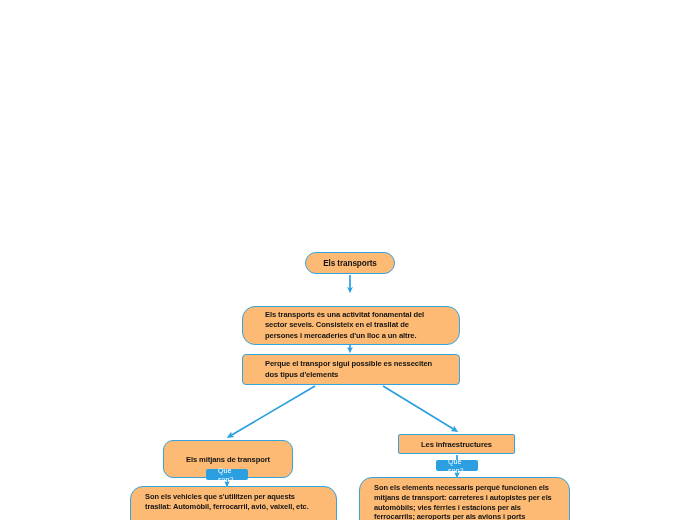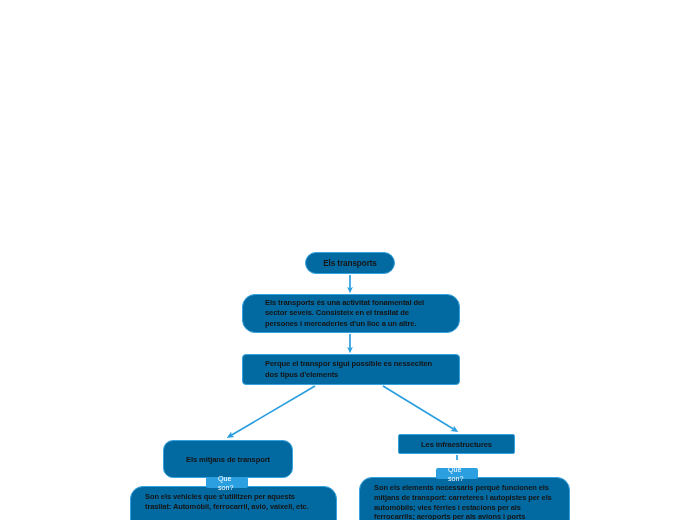--- a/index.html
+++ b/index.html
@@ -9,54 +9,53 @@
     -webkit-font-smoothing:none;
   }
   #canvas{position:absolute;left:0;top:0;width:696px;height:520px;overflow:hidden;background:#fff;}
   svg#wires{position:absolute;left:0;top:0;width:696px;height:520px;pointer-events:none;}
 
   .node{
     position:absolute;
     box-sizing:border-box;
     border:1.6px solid #35a3de;
     border-radius:13px;
-    background:#0369a1;
+    background:#fdba74;
     color:#151515;
     font-weight:bold;
     letter-spacing:-0.1px;
     display:flex;
     align-items:center;
     overflow:hidden;
   }
   .node.center{justify-content:center;text-align:center;}
   .node.left{justify-content:flex-start;text-align:left;}
   .node .txt{display:block;width:100%;}
 
   
   #n-root{left:305px;top:252px;width:90px;height:22px;font-size:8.2px;border-radius:11px;}
-  #n-def{left:242px;top:294px;width:218px;height:39px;font-size:7.6px;line-height:10.6px;padding:3px 22px 3px 22px;border-radius:13px;}
+  #n-def{left:242px;top:306px;width:218px;height:39px;font-size:7.6px;line-height:10.6px;padding:3px 22px 3px 22px;border-radius:13px;}
   #n-need{left:242px;top:354px;width:218px;height:31px;font-size:7.6px;line-height:10.6px;padding:3px 22px 3px 22px;border-radius:4px;}
   #n-means{left:163px;top:440px;width:130px;height:38px;font-size:7.6px;border-radius:10px;}
   #n-infra{left:398px;top:434px;width:117px;height:20px;font-size:7.6px;border-radius:2px;}
   #n-means-desc{left:130px;top:486px;width:207px;height:46px;font-size:7.5px;line-height:9.8px;padding:5px 16px 3px 14px;border-radius:13px;align-items:flex-start;}
   #n-infra-desc{left:359px;top:477px;width:211px;height:55px;font-size:7.5px;line-height:9.8px;padding:5px 14px 3px 14px;border-radius:13px;align-items:flex-start;}
 
   
   .badge{
     position:absolute;
     box-sizing:border-box;
     background:#2b9fe0;
     color:#ffffff;
     font-size:7.2px;
     font-weight:normal;
     display:flex;align-items:center;justify-content:center;
     border-radius:2px;
     letter-spacing:0px;
     padding:0 12px;
-    margin-top:8px;
   }
   #b-means{left:206px;top:469px;width:42px;height:11px;}
   #b-infra{left:436px;top:460px;width:42px;height:11px;}
 </style>
 </head>
 <body>
 
 <div id="canvas">
 
   <svg id="wires" viewBox="0 0 696 520" xmlns="http://www.w3.org/2000/svg">

